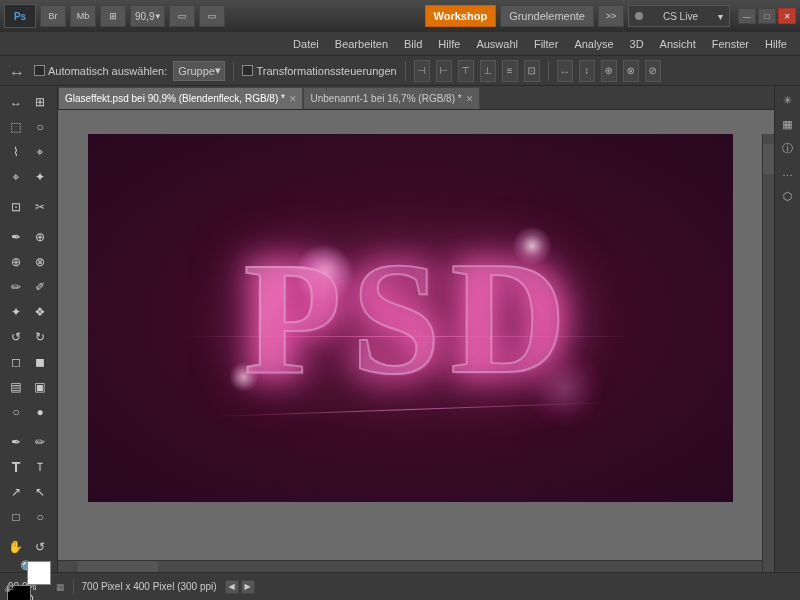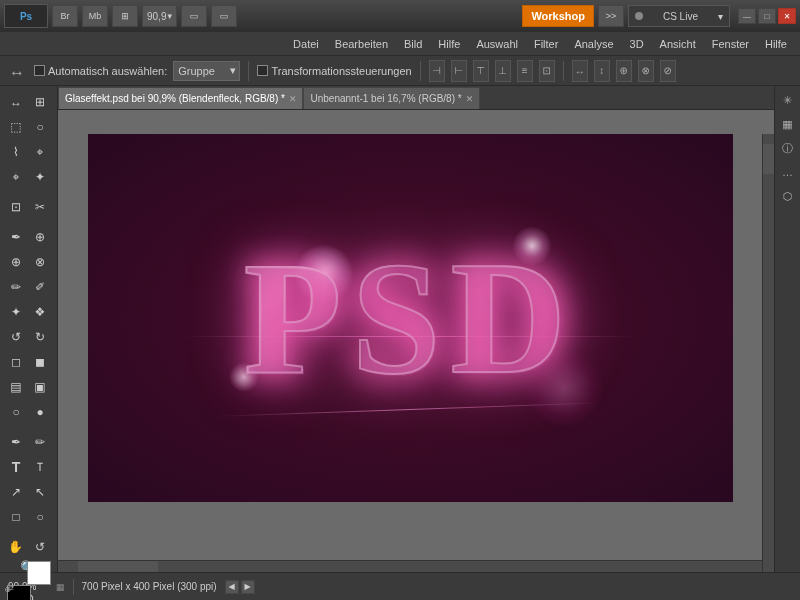--- a/index.html
+++ b/index.html
@@ -8,21 +8,21 @@
     
     #titlebar {
       height: 32px;
       background: linear-gradient(to bottom, #4a4a4a, #2d2d2d);
       display: flex;
       align-items: center;
       padding: 0 4px;
       gap: 4px;
     }
     .ps-logo {
-      width: 44px; height: 24px;
+      width: 32px; height: 24px;
       background: #2b2b2b;
       border: 1px solid #555;
       display: flex; align-items: center; justify-content: center;
       font-size: 10px; font-weight: bold; color: #4a9eda;
       flex-shrink: 0;
     }
     .tb-icon-btn {
       width: 26px; height: 22px;
       background: #555;
       border: 1px solid #444;
@@ -99,21 +99,21 @@
       align-items: center;
       padding: 0 6px;
       gap: 6px;
       border-bottom: 1px solid #2a2a2a;
     }
     .opt-icon { width: 22px; height: 22px; display: flex; align-items: center; justify-content: center; font-size: 14px; color: #aaa; cursor: pointer; }
     .opt-checkbox-label { display: flex; align-items: center; gap: 3px; font-size: 11px; color: #ccc; cursor: pointer; }
     .opt-checkbox { width: 11px; height: 11px; border: 1px solid #888; background: #2a2a2a; }
     .opt-dropdown {
       height: 20px; background: #555; border: 1px solid #666;
-      display: flex; align-items: center; padding: 0 4px; gap: 15px;
+      display: flex; align-items: center; padding: 0 4px; gap: 0;
       font-size: 11px; color: #ccc; cursor: pointer;
     }
     .opt-sep { width: 1px; height: 20px; background: #555; margin: 0 2px; }
 
     
     #main {
       display: flex;
       height: calc(600px - 32px - 24px - 30px - 28px);
     }
 
@@ -327,20 +327,23 @@
   <div class="tb-icon-btn">
     <span>▭</span>
   </div>
   <div class="tb-icon-btn">
     <span>▭</span>
   </div>
   <div class="tb-spacer"></div>
   <div class="tb-workspace-btn">
     <span>Workshop</span>
   </div>
+  <div class="tb-workspace-btn-inactive">
+    <span>Grundelemente</span>
+  </div>
   <div class="tb-icon-btn">
     <span>&gt;&gt;</span>
   </div>
   <div class="tb-live-btn">
     <div class="tb-live-dot"></div>
     <span>CS Live</span>
     <span>▾</span>
   </div>
   <div class="window-controls">
     <div class="wc-btn wc-min">—</div>

